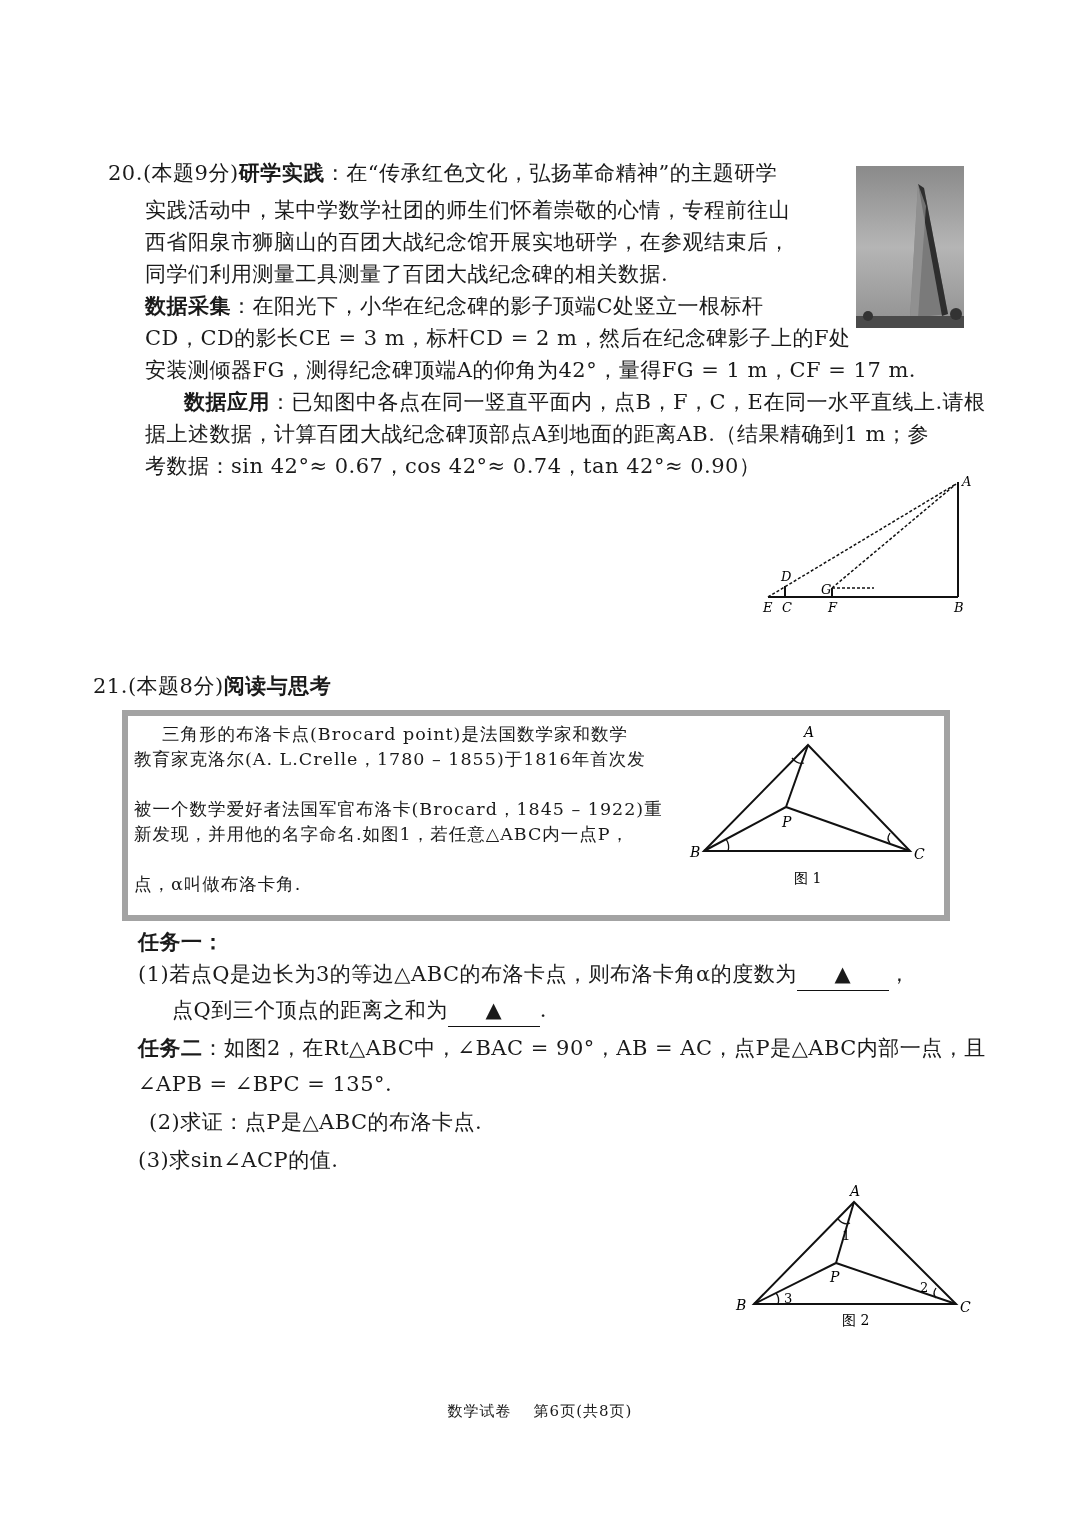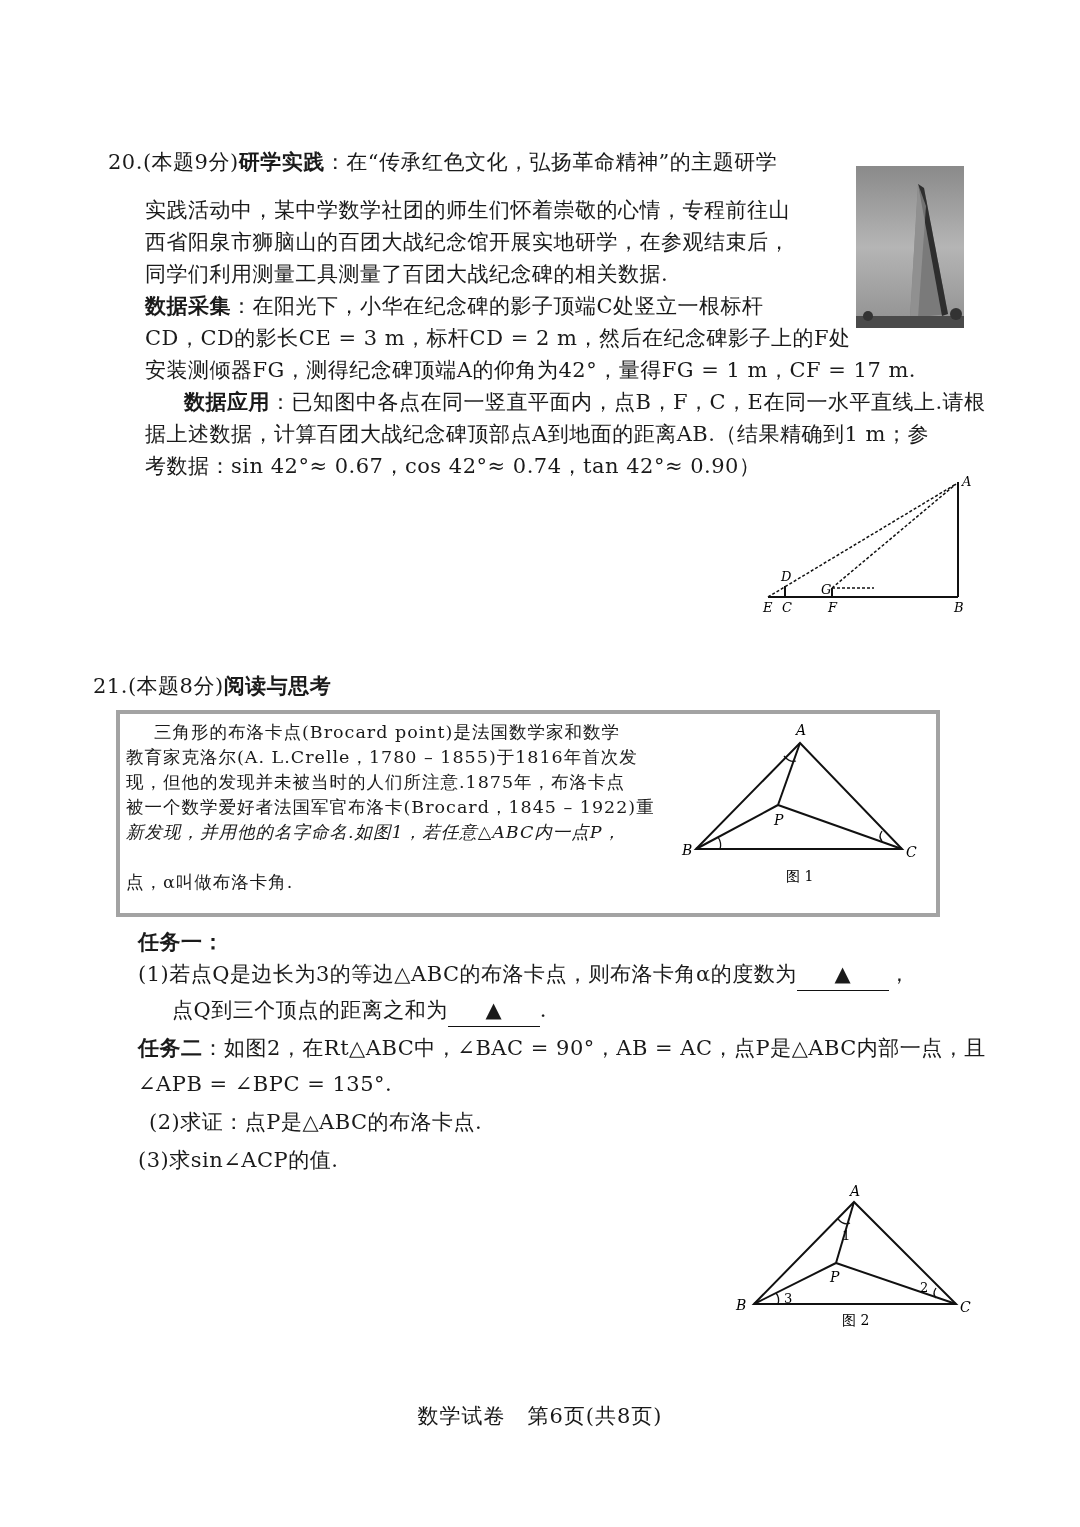--- a/index.html
+++ b/index.html
@@ -9,32 +9,32 @@
   }
   .abs { position: absolute; }
   .line { position: absolute; font-size: 21px; line-height: 32px; white-space: nowrap; letter-spacing: 0.5px; }
   .bold { font-weight: bold; font-family: "DejaVu Sans", "Liberation Sans", sans-serif; }
   .photo {
     position: absolute; left: 856px; top: 166px; width: 108px; height: 162px;
     background: linear-gradient(180deg, #9a9a9a 0%, #b8b8b8 40%, #8c8c8c 80%, #5a5a5a 100%);
     overflow: hidden;
   }
   .box {
-    position: absolute; left: 116px; top: 710px; width: 816px; height: 199px;
-    border: 4px solid #a3a3a3;
+    position: absolute; left: 122px; top: 710px; width: 816px; height: 199px;
+    border: 6px solid #a3a3a3;
   }
   .boxtext { position: absolute; font-size: 17.5px; line-height: 25px; white-space: nowrap; letter-spacing: 1px; }
   .blank { display: inline-block; border-bottom: 1.5px solid #111; text-align: center; }
-  .footer { position: absolute; left: 0; width: 1080px; top: 1402px; text-align: center; font-size: 21px; letter-spacing: 1px; }
+  .footer { position: absolute; left: 0; width: 1080px; top: 1402px; text-align: center; font-size: 15px; letter-spacing: 1px; }
   svg text { font-family: "DejaVu Serif", "Liberation Serif", serif; }
 </style>
 </head>
 <body>
 
-<div class="line" style="left:108px; top:146px;">
+<div class="line" style="left:108px; top:157px;">
   <span>20.</span><span>(本题9分)</span><span class="bold">研学实践</span><span>：在“传承红色文化，弘扬革命精神”的主题研学</span>
 </div>
 <div class="line" style="left:145px; top:194px;">实践活动中，某中学数学社团的师生们怀着崇敬的心情，专程前往山</div>
 <div class="line" style="left:145px; top:226px;">西省阳泉市狮脑山的百团大战纪念馆开展实地研学，在参观结束后，</div>
 <div class="line" style="left:145px; top:258px;">同学们利用测量工具测量了百团大战纪念碑的相关数据.</div>
 
 <div class="line" style="left:145px; top:290px;">
   <span class="bold">数据采集</span><span>：在阳光下，小华在纪念碑的影子顶端C处竖立一根标杆</span>
 </div>
 <div class="line" style="left:145px; top:322px;">CD，CD的影长CE = 3 m，标杆CD = 2 m，然后在纪念碑影子上的F处</div>
@@ -83,23 +83,22 @@
   <text x="71" y="124" font-size="13" font-style="italic">G</text>
 </svg>
 
 <div class="line" style="left:93px; top:670px;text-align:center;">
   <span>21.</span><span>(本题8分)</span><span class="bold">阅读与思考</span>
 </div>
 
 <div class="box">
   <div class="boxtext" style="left:34px; top:6px;">三角形的布洛卡点(Brocard point)是法国数学家和数学</div>
   <div class="boxtext" style="left:6px; top:31px;">教育家克洛尔(A. L.Crelle，1780 – 1855)于1816年首次发</div>
-  <div class="boxtext" style="left:6px; top:56px;">现，但他的发现并未被当时的人们所注意.1875年，布洛卡点</div>
   <div class="boxtext" style="left:6px; top:81px;">被一个数学爱好者法国军官布洛卡(Brocard，1845 – 1922)重</div>
-  <div class="boxtext" style="left:6px; top:106px;font-style:italic;">新发现，并用他的名字命名.如图1，若任意△ABC内一点P，</div>
+  <div class="boxtext" style="left:6px; top:106px;">新发现，并用他的名字命名.如图1，若任意△ABC内一点P，</div>
   <div class="boxtext" style="left:6px; top:156px;">点，α叫做布洛卡角.</div>
 
   <svg class="abs" style="left:560px; top:5px;" width="250" height="180" viewBox="0 0 250 180">
     <polygon points="120,24 16,130 222,130" fill="none" stroke="#111" stroke-width="2"></polygon>
     <line x1="120" y1="24" x2="98" y2="86" stroke="#111" stroke-width="2"></line>
     <line x1="98" y1="86" x2="16" y2="130" stroke="#111" stroke-width="2"></line>
     <line x1="98" y1="86" x2="222" y2="130" stroke="#111" stroke-width="2"></line>
     <path d="M 104 37 Q 110 44 116 42" fill="none" stroke="#111" stroke-width="1.3"></path>
     <path d="M 38 118 Q 42 124 40 130" fill="none" stroke="#111" stroke-width="1.3"></path>
     <path d="M 202 112 Q 198 118 202 122" fill="none" stroke="#111" stroke-width="1.3"></path>

